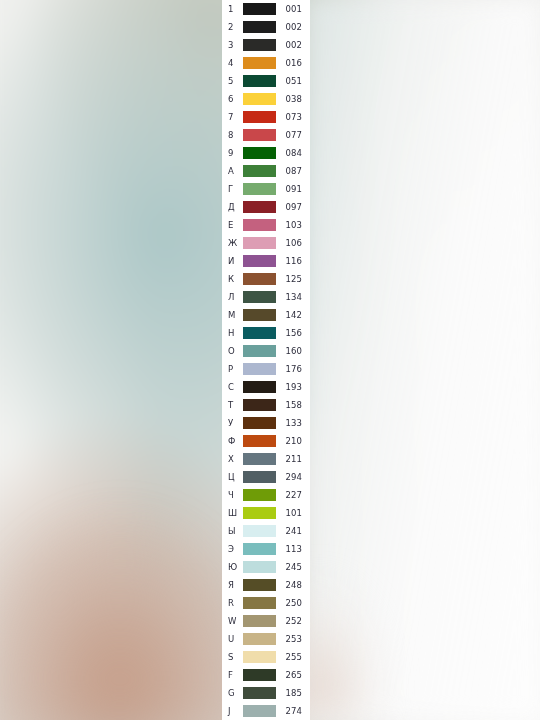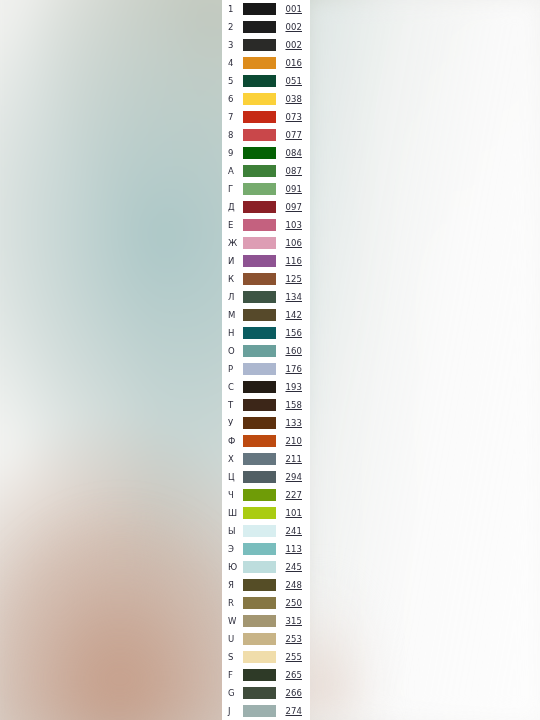--- a/index.html
+++ b/index.html
@@ -95,21 +95,20 @@
 
   .row-value {
     flex: 1;
     text-align: right;
     padding-right: 8px;
     box-sizing: border-box;
     font-size: 8.5px;
     color: #2d2d3c;
     line-height: 1;
     letter-spacing: 0.1px;
-    text-decoration: underline;
   }
 </style>
 </head>
 <body>
 
 <div id="backdrop"></div>
 <div id="backdrop-warm"></div>
 <div id="backdrop-right"></div>
 <div id="backdrop-right-warm"></div>
 
@@ -281,41 +280,41 @@
         <span class="row-value">248</span>
       </div>
       <div class="legend-row">
         <span class="row-key">R</span>
         <span class="row-swatch" style="background-color: rgb(134, 119, 68);"></span>
         <span class="row-value">250</span>
       </div>
       <div class="legend-row">
         <span class="row-key">W</span>
         <span class="row-swatch" style="background-color: rgb(163, 150, 113);"></span>
-        <span class="row-value">315</span>
+        <span class="row-value">252</span>
       </div>
       <div class="legend-row">
         <span class="row-key">U</span>
         <span class="row-swatch" style="background-color: rgb(200, 180, 135);"></span>
         <span class="row-value">253</span>
       </div>
       <div class="legend-row">
         <span class="row-key">S</span>
         <span class="row-swatch" style="background-color: rgb(240, 221, 171);"></span>
         <span class="row-value">255</span>
       </div>
       <div class="legend-row">
         <span class="row-key">F</span>
         <span class="row-swatch" style="background-color: rgb(46, 58, 39);"></span>
         <span class="row-value">265</span>
       </div>
       <div class="legend-row">
         <span class="row-key">G</span>
         <span class="row-swatch" style="background-color: rgb(63, 76, 59);"></span>
-        <span class="row-value">266</span>
+        <span class="row-value">185</span>
       </div>
       <div class="legend-row">
         <span class="row-key">J</span>
         <span class="row-swatch" style="background-color: rgb(156, 176, 174);"></span>
         <span class="row-value">274</span>
       </div>
     </div>
 </div>
 
 </body></html>

